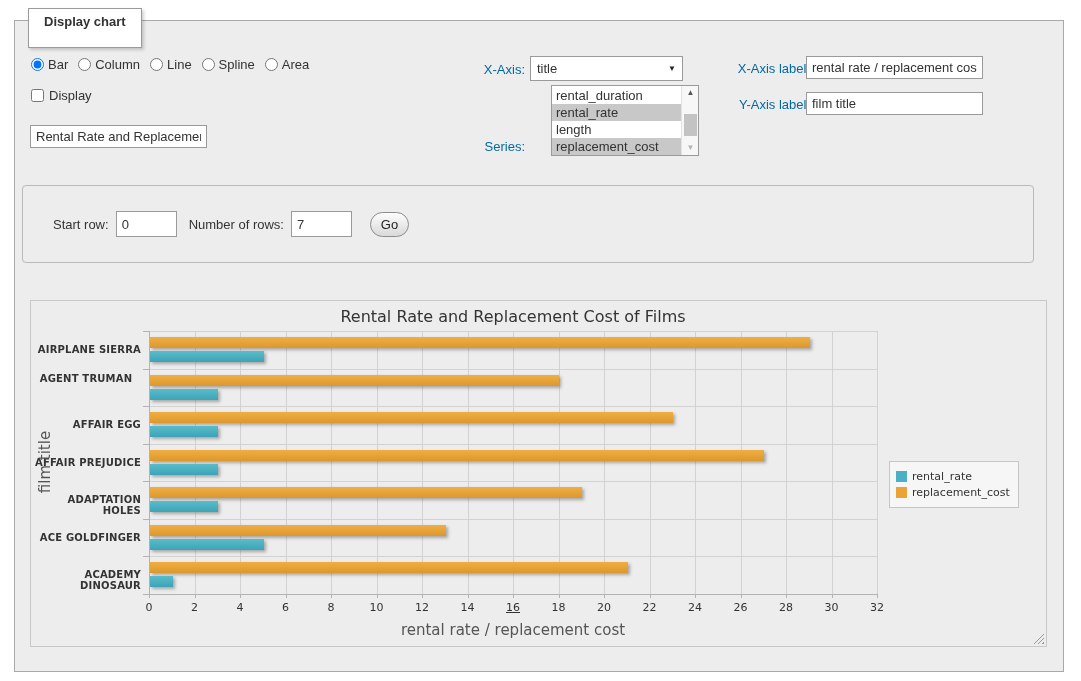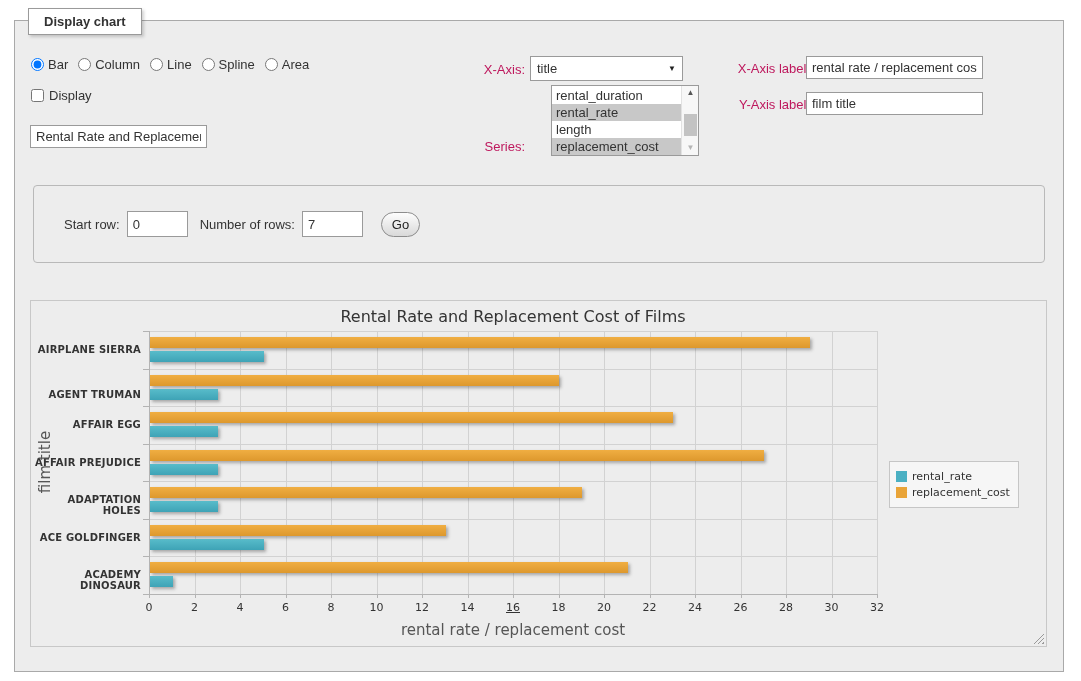--- a/index.html
+++ b/index.html
@@ -4,35 +4,35 @@
 <style>
   * { box-sizing: border-box; margin: 0; padding: 0; }
   html,body { width: 1081px; height: 681px; background: #ffffff;
     font-family: "Liberation Sans", sans-serif; font-size: 13px; color: #333; }
   .page { position: relative; width: 1081px; height: 681px; overflow: hidden; }
 
   
   .panel { position: absolute; left: 14px; top: 20px; width: 1050px; height: 652px;
     border: 1px solid #a9a9a9; background: #ededed; }
   .panel-tab { position: absolute; left: 13px; top: -13px; background: #ffffff;
-    border: 1px solid #9a9a9a; padding: 5px 15px 5px 15px; font-weight: bold;
+    border: 1px solid #9a9a9a; padding: 5px 15px 18px 15px; font-weight: bold;
     color: #333; box-shadow: 2px 2px 3px rgba(0,0,0,0.18); }
 
   
   .radio-row { position: absolute; left: 16px; top: 36px; display: flex; align-items: center; justify-content: center; }
   .radio-row label { display: inline-flex; align-items: center; margin-right: 10px; cursor: default; }
   .radio-row input { margin-right: 4px; }
   .stacked-row { position: absolute; left: 16px; top: 67px; display: flex; align-items: center; }
   .stacked-row input { margin-right: 5px; }
 
   input[type=text] { border: 1px solid #9a9a9a; background: #fff; height: 23px;
     font-family: "Liberation Sans", sans-serif; font-size: 13px; color: #333; padding: 0 5px; }
   .title-input { position: absolute; left: 15px; top: 104px; width: 177px; }
 
-  .field-label { position: absolute; text-align: right; color: #be185d; }
+  .field-label { position: absolute; text-align: right; color: #0369a1; }
   .lbl-xaxis   { left: 370px; top: 41px;  width: 140px; }
   .lbl-series  { left: 370px; top: 118px; width: 140px; }
   .lbl-xlabel  { left: 655px; top: 40px;  width: 140px; }
   .lbl-ylabel  { left: 655px; top: 76px;  width: 140px; }
 
   .select { position: absolute; left: 515px; top: 35px; width: 153px; height: 25px;
     border: 1px solid #9a9a9a; background: #fff; display: flex; align-items: center;
     padding: 0 6px; cursor: default; }
   .select .sel-value { flex: 1; }
   .select .sel-arrow { font-size: 8px; color: #222; }
@@ -48,21 +48,21 @@
     font-size: 8px; line-height: 14px; color: #555; }
   .sb-btn.up { top: 0; }
   .sb-btn.down { bottom: 0; color: #b5b5b5; }
   .sb-thumb { position: absolute; left: 2px; top: 28px; width: 13px; height: 22px;
     background: #c3c3c3; }
 
   .input-xlabel { position: absolute; left: 791px; top: 35px; width: 177px; }
   .input-ylabel { position: absolute; left: 791px; top: 71px; width: 177px; }
 
   
-  .rowbox { position: absolute; left: 18px; top: 164px; width: 1012px; height: 78px;
+  .rowbox { position: absolute; left: 7px; top: 164px; width: 1012px; height: 78px;
     border: 1px solid #b9b9b9; border-radius: 4px; display: flex; align-items: center;
     padding-left: 30px; }
   .rowbox .rb-label { margin-right: 7px; }
   .rowbox input { width: 61px; height: 26px; margin-right: 12px; }
   .go-btn { margin-left: 6px; width: 39px; height: 25px; border: 1px solid #8d8d8d;
     border-radius: 13px; background: linear-gradient(#fdfdfd, #d9d9d9);
     font-family: "Liberation Sans", sans-serif; font-size: 13px; color: #222;
     text-align: center; line-height: 23px; cursor: default; }
 
   
@@ -231,21 +231,21 @@
         <div class="tick-y" style="left: 112px; top: 218px;"></div>
         <div class="gridline-h" style="left: 118px; top: 255px; width: 728px;"></div>
         <div class="tick-y" style="left: 112px; top: 255px;"></div>
         <div class="gridline-h" style="left: 118px; top: 293px; width: 728px;"></div>
         <div class="tick-y" style="left: 112px; top: 293px;"></div>
         <div class="bar" style="left: 119px; top: 36px; width: 660px; background: linear-gradient(rgb(240, 174, 66), rgb(221, 152, 45));"></div>
         <div class="bar" style="left: 119px; top: 50px; width: 114px; background: linear-gradient(rgb(88, 188, 202), rgb(62, 163, 182));"></div>
         <div class="cat-label" style="left: 0px; top: 43px; width: 110px;">AIRPLANE SIERRA</div>
         <div class="bar" style="left: 119px; top: 74px; width: 409px; background: linear-gradient(rgb(240, 174, 66), rgb(221, 152, 45));"></div>
         <div class="bar" style="left: 119px; top: 88px; width: 68px; background: linear-gradient(rgb(88, 188, 202), rgb(62, 163, 182));"></div>
-        <div class="cat-label" style="left: 0px; top: 88px; width: 110px;">AGENT TRUMAN</div>
+        <div class="cat-label" style="left: 0px; top: 72px; width: 110px; text-align: center;">AGENT TRUMAN</div>
         <div class="bar" style="left: 119px; top: 111px; width: 523px; background: linear-gradient(rgb(240, 174, 66), rgb(221, 152, 45));"></div>
         <div class="bar" style="left: 119px; top: 125px; width: 68px; background: linear-gradient(rgb(88, 188, 202), rgb(62, 163, 182));"></div>
         <div class="cat-label" style="left: 0px; top: 118px; width: 110px;">AFFAIR EGG</div>
         <div class="bar" style="left: 119px; top: 149px; width: 614px; background: linear-gradient(rgb(240, 174, 66), rgb(221, 152, 45));"></div>
         <div class="bar" style="left: 119px; top: 163px; width: 68px; background: linear-gradient(rgb(88, 188, 202), rgb(62, 163, 182));"></div>
         <div class="cat-label" style="left: 0px; top: 156px; width: 110px;">AFFAIR PREJUDICE</div>
         <div class="bar" style="left: 119px; top: 186px; width: 432px; background: linear-gradient(rgb(240, 174, 66), rgb(221, 152, 45));"></div>
         <div class="bar" style="left: 119px; top: 200px; width: 68px; background: linear-gradient(rgb(88, 188, 202), rgb(62, 163, 182));"></div>
         <div class="cat-label" style="left: 0px; top: 193px; width: 110px;">ADAPTATION HOLES</div>
         <div class="bar" style="left: 119px; top: 224px; width: 296px; background: linear-gradient(rgb(240, 174, 66), rgb(221, 152, 45));"></div>

